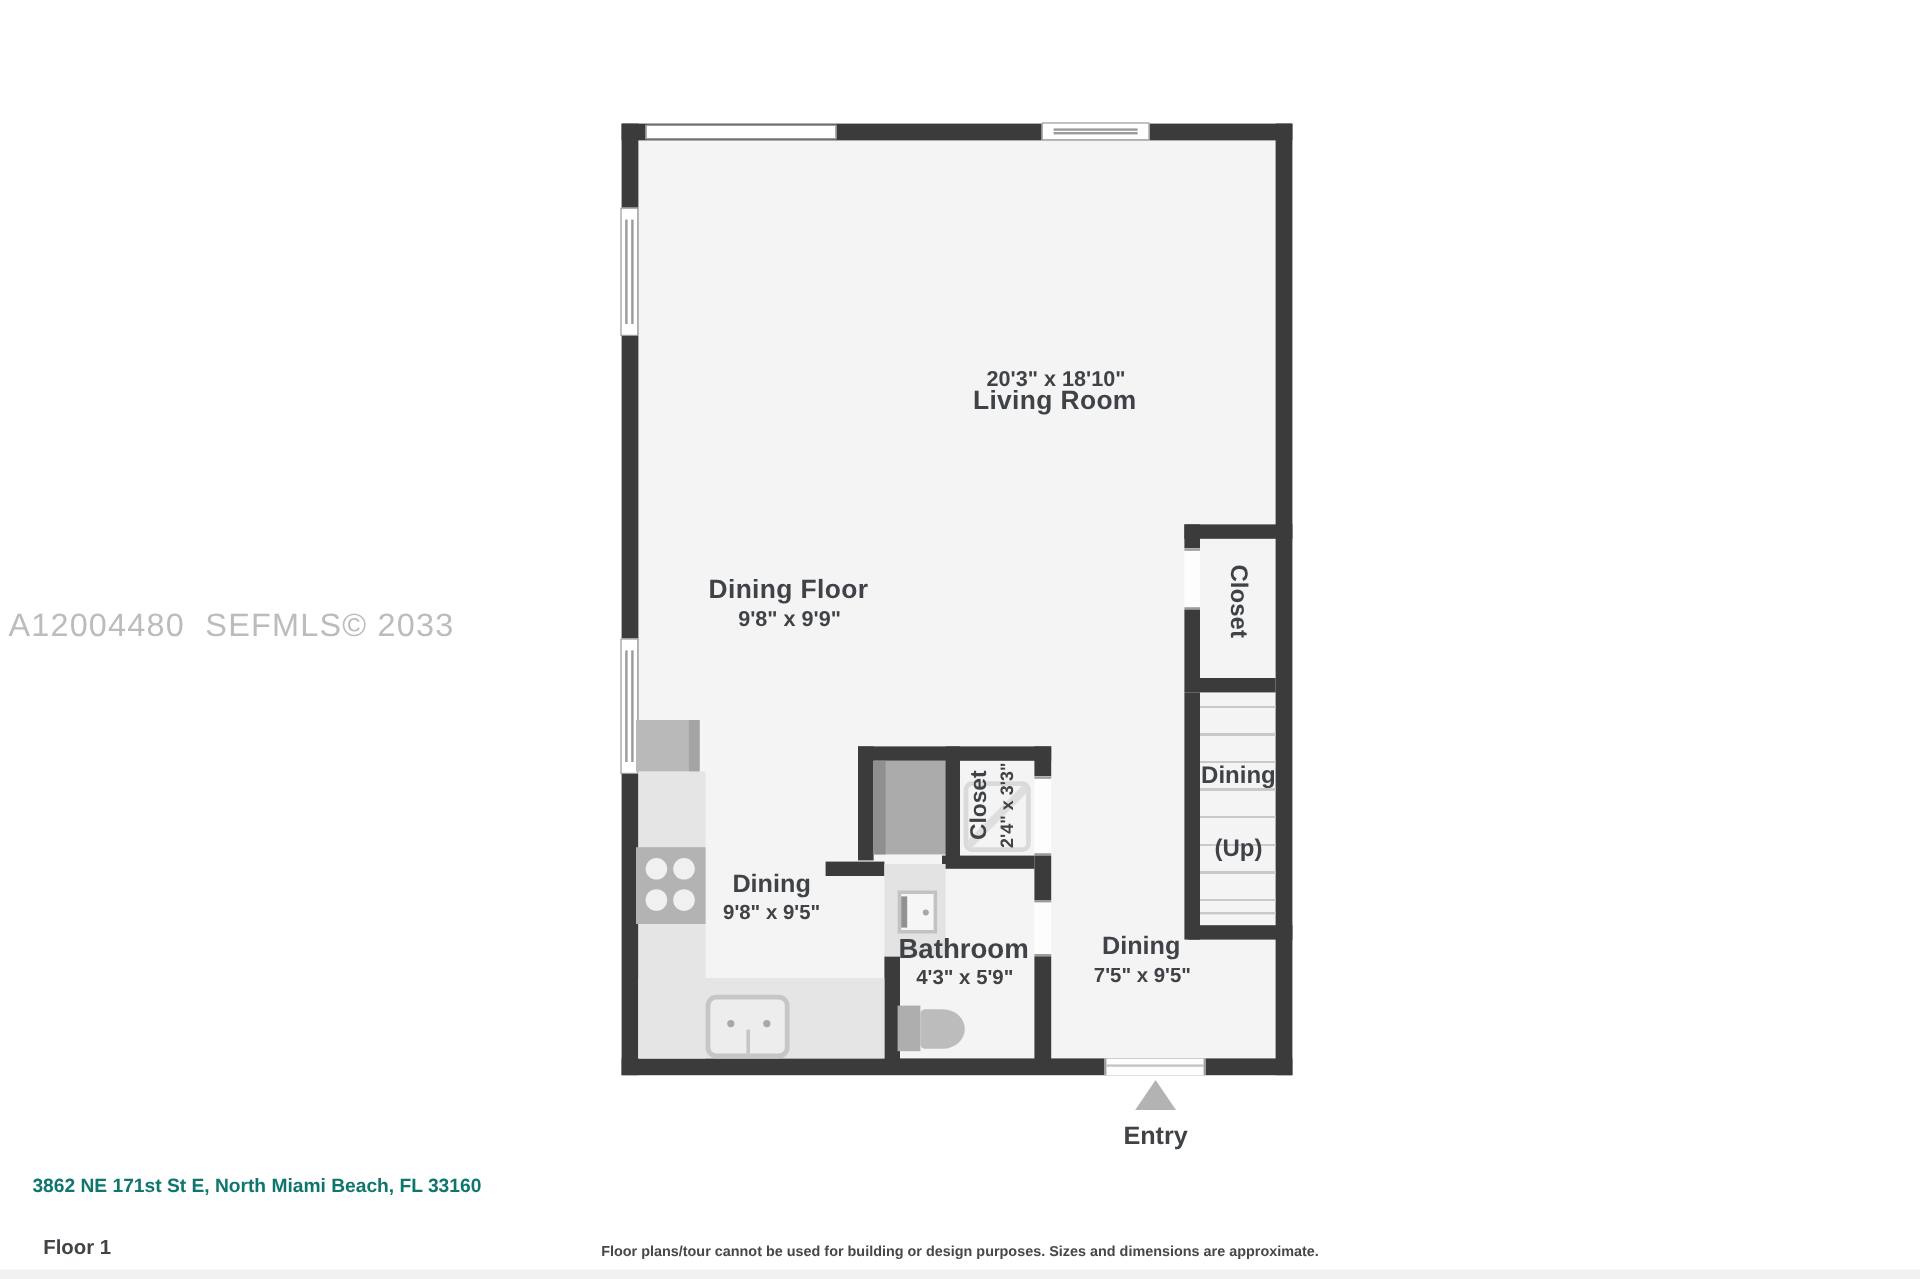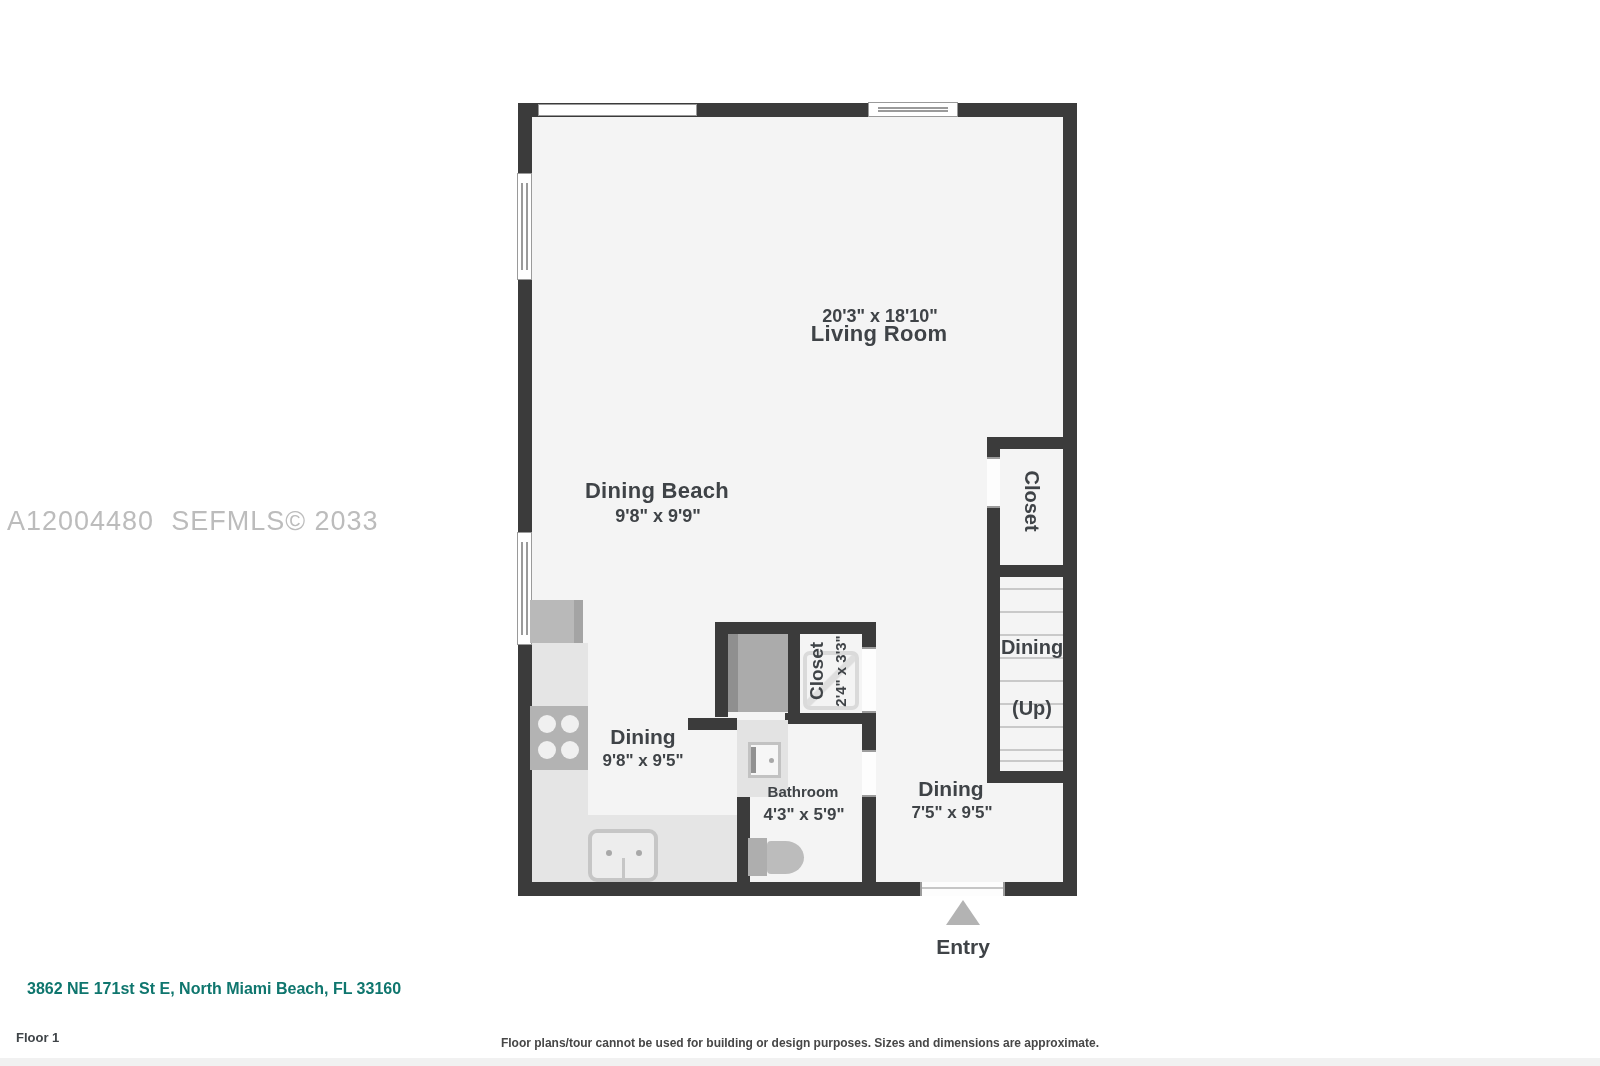--- a/index.html
+++ b/index.html
@@ -19,21 +19,21 @@
   .lbl.rot90{transform:translate(-50%,-50%) rotate(90deg);}
   .lbl.rotm90{transform:translate(-50%,-50%) rotate(-90deg);}
   .name{font-size:22px;letter-spacing:.3px;}
   .name-sm{font-size:20px;}
   .dim{font-size:17px;}
   .dim-sm{font-size:15px;}
   .tread{position:absolute;background:#c9c9c9;}
   .watermark{position:absolute;left:7px;top:506px;font-size:27px;color:#bcbcbc;
              letter-spacing:1px;white-space:pre;font-weight:400;}
   .addr{position:absolute;left:27px;top:980px;font-size:16px;font-weight:700;color:#0f766e;}
-  .floor-label{position:absolute;left:16px;top:1030px;font-size:13px;font-weight:700;color:#3f4448;}
+  .floor-label{position:absolute;left:36px;top:1030px;font-size:17px;font-weight:700;color:#3f4448;}
   .disclaimer{position:absolute;left:0;top:1036px;width:1600px;text-align:center;
               font-size:12px;font-weight:700;color:#474747;}
   .bottom-band{position:absolute;left:0;top:1058px;width:1600px;height:8px;background:#f1f1f1;}
   .burner{position:absolute;width:18px;height:18px;border-radius:50%;background:#f0f0f0;}
   .dot{position:absolute;border-radius:50%;background:#a8a8a8;}
   .entry-triangle{position:absolute;left:946px;top:900px;width:0;height:0;
                   border-left:17px solid transparent;border-right:17px solid transparent;
                   border-bottom:25px solid #b3b3b3;}
   .hanger{position:absolute;left:803px;top:651px;width:56px;height:59px;box-sizing:border-box;
           border:4px solid #dadada;border-radius:7px;
@@ -101,21 +101,21 @@
 <div class="wall" style="left:688px;top:718px;width:49px;height:12px;"></div>
 <div class="wall" style="left:737px;top:797px;width:13px;height:86px;"></div>
 
 <div class="counter" style="left:737px;top:720px;width:51px;height:77px;background:#e3e3e3;"></div>
 <div style="position:absolute;left:748px;top:742px;width:33px;height:36px;box-sizing:border-box;background:#f6f6f6;border:3px solid #c2c2c2;">
   <div style="position:absolute;left:0;top:2px;bottom:2px;width:5px;background:#919191;"></div>
   <div class="dot" style="left:18px;top:13px;width:5px;height:5px;"></div>
 </div>
 <div class="fixture" style="left:748px;top:838px;width:19px;height:38px;background:#aeaeae;"></div>
 <div class="fixture" style="left:767px;top:841px;width:37px;height:33px;background:#bcbcbc;border-radius:4px 50% 50% 4px;"></div>
-<div class="lbl" style="left:803px;top:791px;font-size:15px;">Bathroom</div>
+<div class="lbl" style="left:803px;top:791px;font-size:23px;">Bathroom</div>
 <div class="lbl dim" style="left:804px;top:815px;">4'3" x 5'9"</div>
 
 <div class="fixture" style="left:530px;top:600px;width:53px;height:43px;background:#b9b9b9;">
   <div style="position:absolute;right:0;top:0;width:9px;height:100%;background:#a4a4a4;"></div>
 </div>
 <div class="counter" style="left:532px;top:643px;width:56px;height:239px;"></div>
 <div class="counter" style="left:532px;top:815px;width:205px;height:67px;"></div>
 <div class="fixture" style="left:530px;top:706px;width:58px;height:64px;background:#b3b3b3;">
   <div class="burner" style="left:8px;top:9px;"></div>
   <div class="burner" style="left:31px;top:9px;"></div>
@@ -125,21 +125,21 @@
 <div style="position:absolute;left:588px;top:829px;width:70px;height:53px;box-sizing:border-box;background:#ededed;border:4px solid #c6c6c6;border-radius:9px;">
   <div class="dot" style="left:14px;top:17px;width:6px;height:6px;"></div>
   <div class="dot" style="left:44px;top:17px;width:6px;height:6px;"></div>
   <div style="position:absolute;left:30px;top:25px;width:3px;height:20px;background:#c6c6c6;"></div>
 </div>
 <div class="lbl" style="left:643px;top:737px;font-size:21px;">Dining</div>
 <div class="lbl dim" style="left:643px;top:761px;">9'8" x 9'5"</div>
 
 <div class="lbl name" style="left:879px;top:302px;margin-top:32px;">Living Room</div>
 <div class="lbl dim" style="left:880px;top:316px;font-size:18px;">20'3" x 18'10"</div>
-<div class="lbl name" style="left:657px;top:491px;">Dining Beach</div>
+<div class="lbl name" style="left:657px;top:491px;">Dining Floor</div>
 <div class="lbl dim" style="left:658px;top:516px;font-size:18px;">9'8" x 9'9"</div>
 <div class="lbl" style="left:951px;top:789px;font-size:21px;">Dining</div>
 <div class="lbl dim" style="left:952px;top:813px;">7'5" x 9'5"</div>
 
 <div class="entry-triangle"></div>
 <div class="lbl" style="left:963px;top:947px;font-size:21px;">Entry</div>
 
 <div class="addr">3862 NE 171st St E, North Miami Beach, FL 33160</div>
 <div class="floor-label">Floor 1</div>
 <div class="disclaimer">Floor plans/tour cannot be used for building or design purposes. Sizes and dimensions are approximate.</div>

